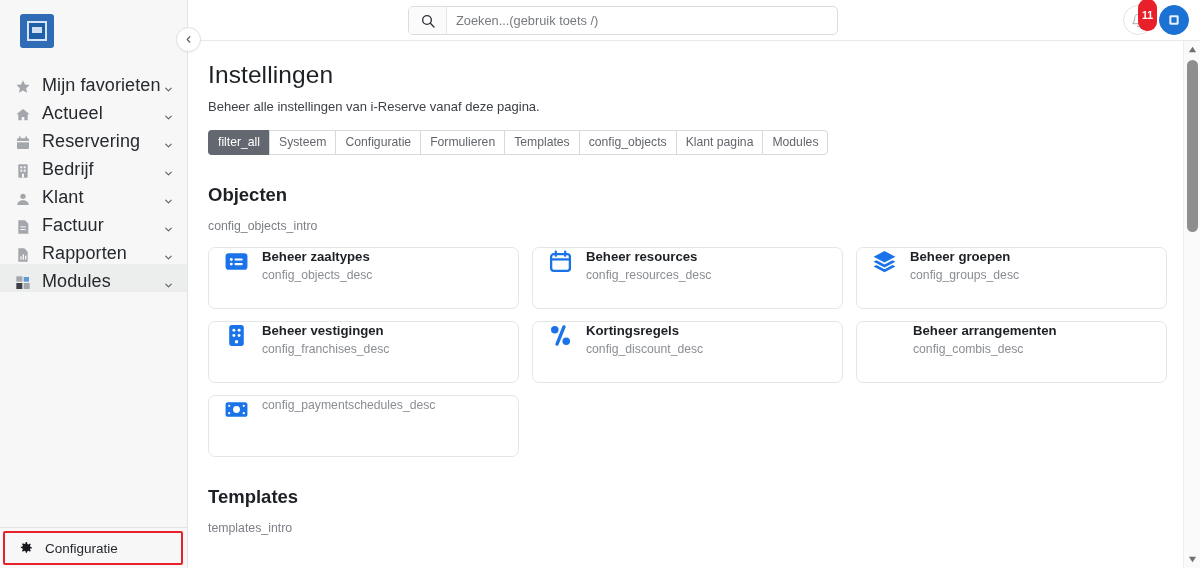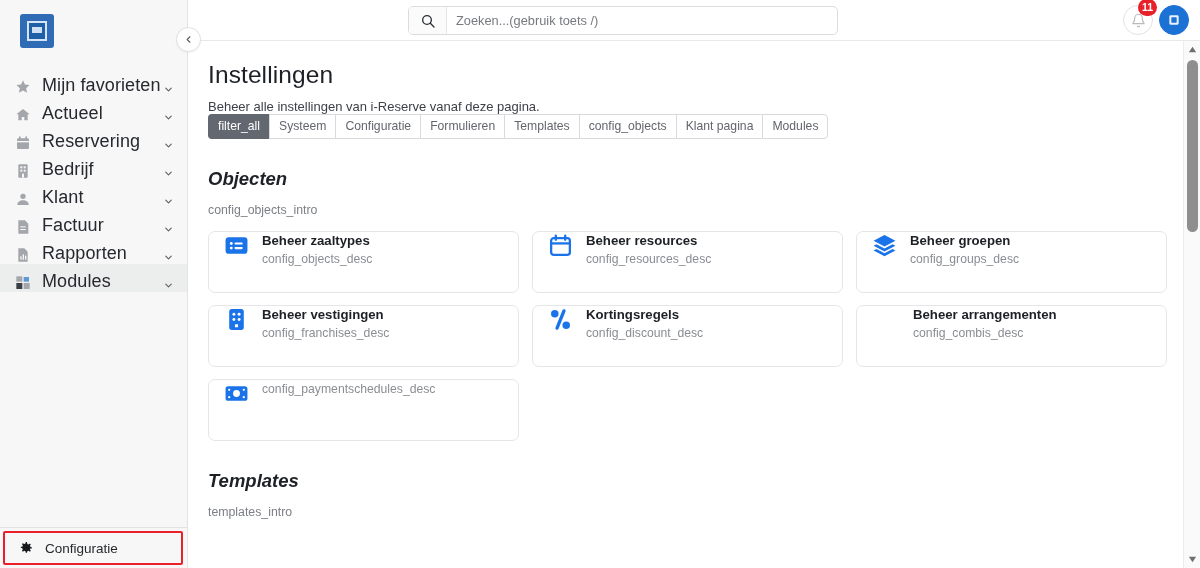--- a/index.html
+++ b/index.html
@@ -134,21 +134,21 @@
 
   .top-right { position: absolute; right: 11px; top: 5px; display: flex; align-items: center; gap: 6px; }
   .round-btn {
     width: 30px; height: 30px; border-radius: 50%;
     border: 1px solid #e2e2e5; background: #fff;
     display: flex; align-items: center; justify-content: center;
     position: relative; cursor: pointer;
   }
   .badge {
     position: absolute; top: -7px; right: -5px;
-    min-width: 19px; height: 17px; padding: 0 4px;
+    min-width: 19px; height: 32px; padding: 0 4px;
     background: #e8202a; color: #fff;
     border-radius: 9px;
     font-size: 10.5px; font-weight: bold;
     display: flex; align-items: center; justify-content: center;
     line-height: 1;
   }
   .avatar-btn { background: #1c72d4; border-color:#1c72d4; }
 
   
   #content {
@@ -157,38 +157,38 @@
     padding: 20px 0 0 20px;
   }
   h1.page-title {
     margin: 0; font-size: 24.5px; font-weight: normal;
     color: #1d2025; letter-spacing: .1px;
   }
   .page-sub {
     margin: 10px 0 0 0; font-size: 13px; color: #3e4147;
   }
 
-  .filters { display: flex; text-align: right; }
+  .filters { margin-top: 16px; display: flex; text-align: right; }
   .filter-tab {
     font-size: 12.2px;
     color: #63666d;
     padding: 4px 9px 5px 9px;
     border: 1px solid #d9d9dd;
     border-right: none;
     background: #fff;
     cursor: pointer;
     white-space: nowrap;
     line-height: 1.15;
   }
   .filter-tab:first-child { border-radius: 4px 0 0 4px; }
   .filter-tab:last-child { border-right: 1px solid #d9d9dd; border-radius: 0 4px 4px 0; }
   .filter-tab.active { background: #636870; color: #fff; border-color: #636870; }
 
   h2.section-title {
-    margin: 29px 0 0 0; font-size: 18.5px; font-weight: bold; color: #1d2025; font-style: italic;
+    margin: 29px 0 0 0; font-size: 18.5px; font-weight: bold; color: #1d2025;
   }
   .section-intro { margin: 13px 0 0 0; font-size: 12.3px; color: #7c7f85; }
 
   .cards { display: grid; grid-template-columns: repeat(3, 311px); gap: 12px 13px; margin-top: 14px; }
   .card {
     height: 62px;
     border: 1px solid #e6e6e9;
     border-radius: 7px;
     background: #fff;
     display: flex; align-items: flex-start;

